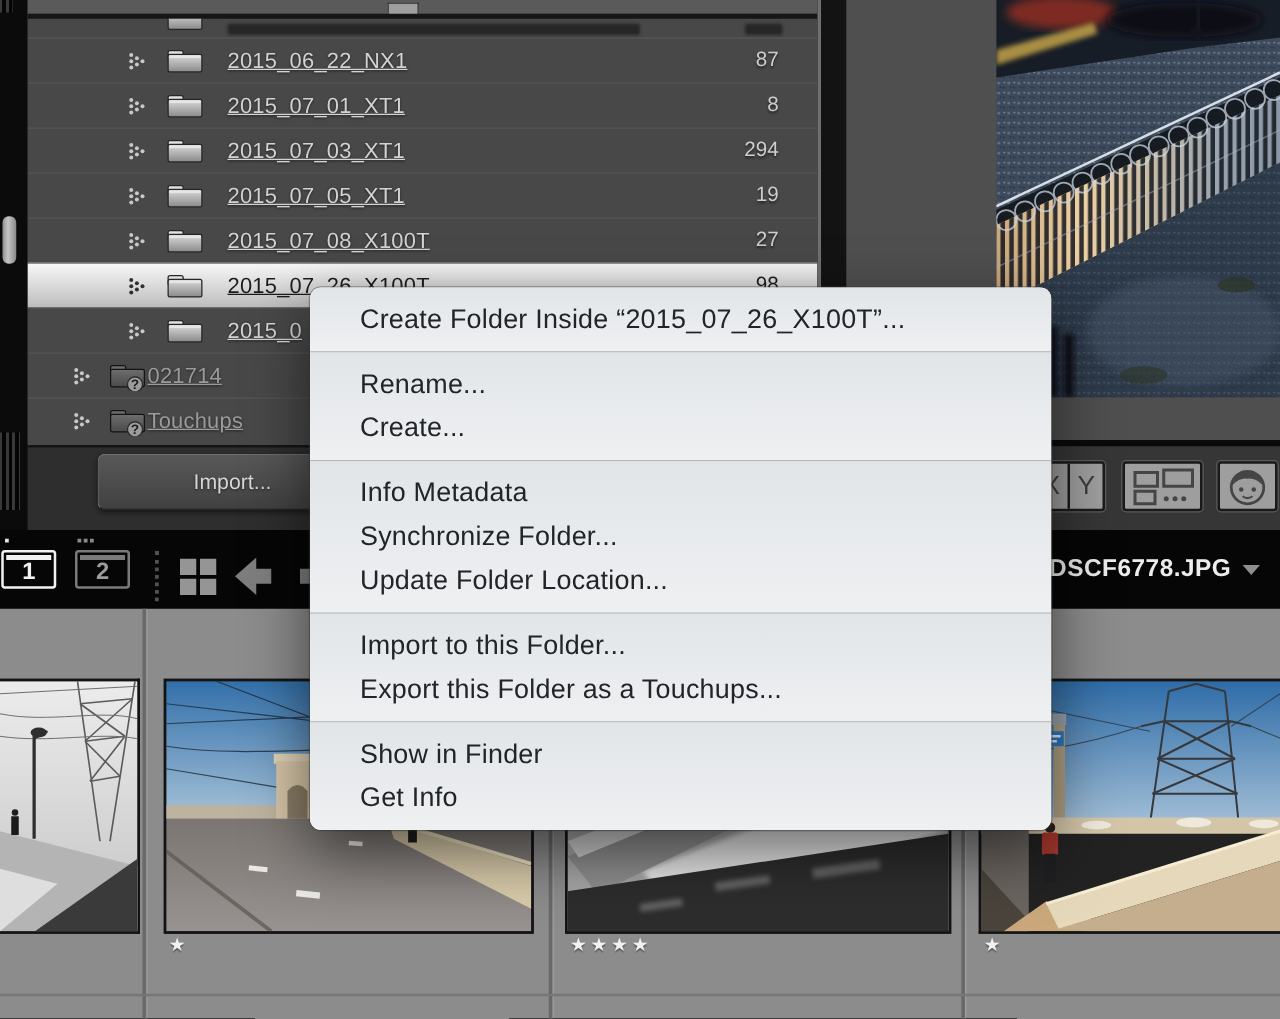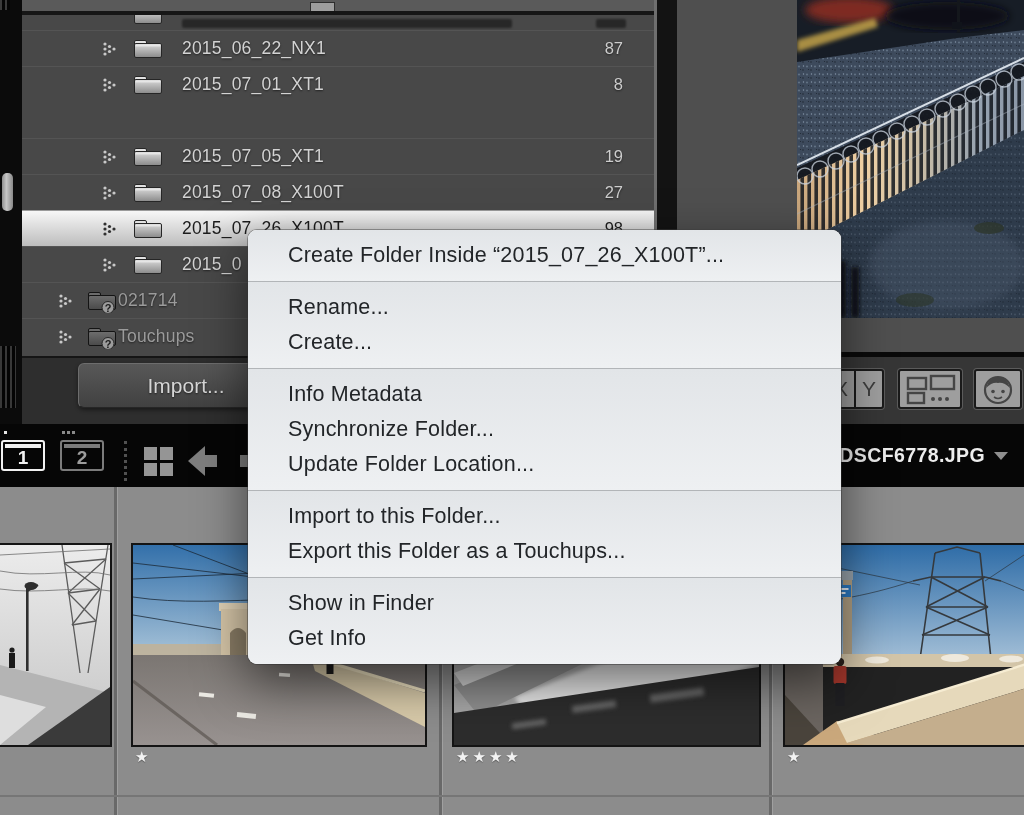--- a/index.html
+++ b/index.html
@@ -23,35 +23,35 @@
   .partial-row .ficon{position:absolute;left:111px;top:-12px;width:30px;height:24px;}
   .smear{position:absolute;background:#1f1f1f;filter:blur(1.2px);border-radius:2px;opacity:.8;}
   .s1{left:160px;top:4px;width:330px;height:9px;}
   .s2{left:574px;top:4px;width:30px;height:9px;}
   .frow{position:absolute;left:0;width:100%;height:36px;border-top:1px solid #545454;box-sizing:border-box;cursor:default;}
   .r0{top:30px}.r1{top:66px}.r2{top:102px}.r3{top:138px}.r4{top:174px}
   .r5{top:210px}.r6{top:246px}.r7{top:282px}.r8{top:318px}
   .frow .disc{position:absolute;left:80px;top:10px;width:15px;height:16px;color:#c9c9c9;}
   .frow .ficon{position:absolute;left:111px;top:6px;width:30px;height:24px;}
   .frow .flabel{position:absolute;left:160px;top:0;line-height:34px;font-size:17.5px;color:#d3d3d3;
-                text-shadow:0 1px 2px rgba(0,0,0,.55);letter-spacing:.2px;white-space:nowrap;}
+                text-shadow:0 1px 2px rgba(0,0,0,.55);letter-spacing:.2px;white-space:nowrap;text-decoration:underline;}
   .frow .fcount{position:absolute;right:31px;top:0;line-height:34px;font-size:16.5px;color:#cdcdcd;
                 text-shadow:0 1px 2px rgba(0,0,0,.55);}
   .frow.lvl1 .disc{left:36px}.frow.lvl1 .ficon{left:65px}.frow.lvl1 .flabel{left:96px}
   .frow.dim .flabel{color:#9b9b9b;}
   .frow.sel{background:linear-gradient(#f7f7f7,#bdbdbd);border-top-color:#9b9b9b;text-align:right;}
   .frow.sel .flabel,.frow.sel .fcount{color:#1c1c1c;text-shadow:none;}
   .frow.sel .disc{color:#303030;}
   
   .pb-light{position:absolute;left:654px;top:0;width:3px;height:424px;background:#6f6f6f;}
   .pb-dark{position:absolute;left:657px;top:0;width:20px;height:424px;background:#131313;}
   .import-area{position:absolute;left:22px;top:356px;width:632px;height:68px;background:#2e2e2e;border-top:2px solid #151515;box-sizing:border-box;}
   .import-btn{position:absolute;left:56px;top:5px;width:216px;height:45px;border-radius:6px;
               background:linear-gradient(#585858,#414141);border:1px solid #6d6d6d;border-bottom-color:#262626;
-              color:#d6d6d6;font-size:21px;font-family:inherit;text-shadow:0 1px 2px rgba(0,0,0,.6);
+              color:#d6d6d6;font-size:17px;font-family:inherit;text-shadow:0 1px 2px rgba(0,0,0,.6);
               box-shadow:0 2px 4px rgba(0,0,0,.45);}
   
   .content-area{position:absolute;left:677px;top:0;width:347px;height:352px;background:#4f4f4f;}
   .loupe-photo{position:absolute;left:120px;top:0;display:block;}
   
   .toolbar{position:absolute;left:677px;top:352px;width:347px;height:72px;background:#363636;
            border-top:5px solid #0a0a0a;box-sizing:border-box;}
   .tb-group{position:absolute;left:149px;top:12px;width:58px;height:40px;display:flex;box-sizing:border-box;
             border:2px solid #1a1a1a;border-radius:3px;background:#9e9e9e;box-shadow:0 0 0 1px #5b5b5b;}
   .tb-cell{flex:1;display:flex;align-items:center;justify-content:center;font-size:21px;color:#3d3d3d;}
@@ -170,20 +170,30 @@
     </div>
     <div class="frow r1">
       <svg class="disc">
           <use href="#icon-dots"></use>
         </svg>
       <svg class="ficon">
           <use href="#icon-folder"></use>
         </svg>
       <span class="flabel">2015_07_01_XT1</span>
       <span class="fcount">8</span>
+    </div>
+    <div class="frow r2">
+      <svg class="disc">
+          <use href="#icon-dots"></use>
+        </svg>
+      <svg class="ficon">
+          <use href="#icon-folder"></use>
+        </svg>
+      <span class="flabel">2015_07_03_XT1</span>
+      <span class="fcount">294</span>
     </div>
     <div class="frow r3">
       <svg class="disc">
           <use href="#icon-dots"></use>
         </svg>
       <svg class="ficon">
           <use href="#icon-folder"></use>
         </svg>
       <span class="flabel">2015_07_05_XT1</span>
       <span class="fcount">19</span>

